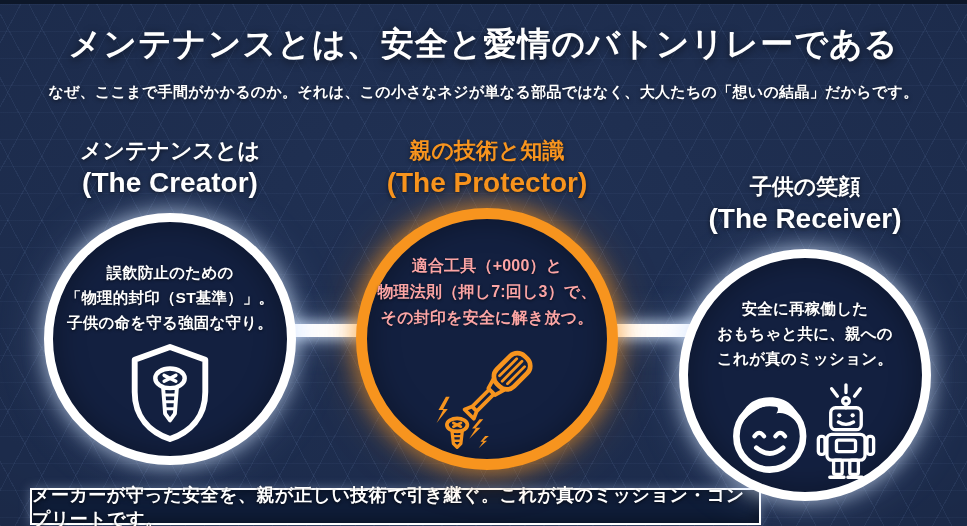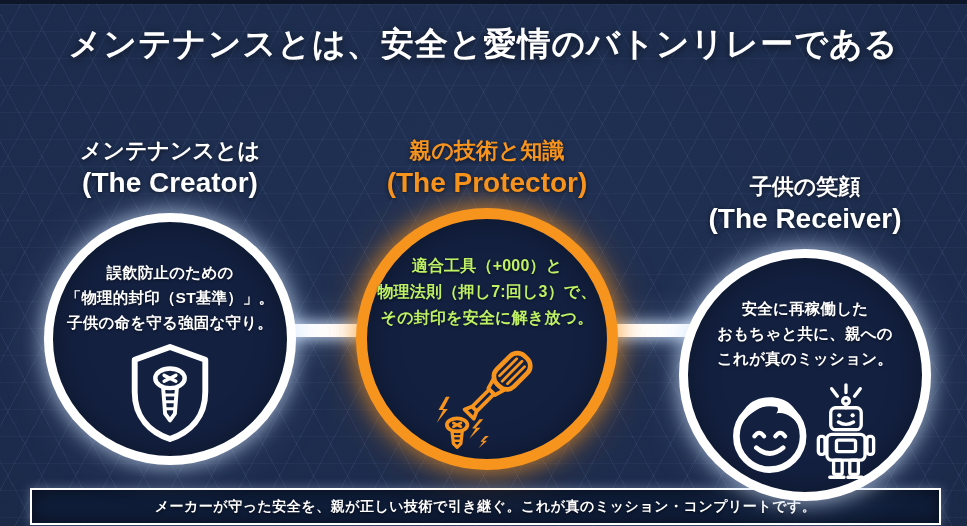--- a/index.html
+++ b/index.html
@@ -55,37 +55,38 @@
     width:262px;height:262px;margin-top:7px;
     border:11px solid #f7941e;
     box-shadow:0 0 20px 4px rgba(247,148,30,0.55), 0 0 50px rgba(247,148,30,0.28), inset 0 0 30px rgba(0,0,0,0.35);
     padding-top:34px;
   }
   .circle-body{
     font-size:15.5px;font-weight:700;line-height:1.62;
     white-space:pre-line;letter-spacing:0.2px;
     text-shadow:0 1px 3px rgba(0,0,0,0.6);
   }
-  .stage--orange .circle-body{color:#bef264;font-size:16px;}
+  .stage--orange .circle-body{color:#fca5a5;font-size:16px;}
   .circle-icon{margin-top:8px;}
   .footer-bar{
-    position:absolute;left:30px;top:484px;width:911px;height:37px;
+    position:absolute;left:30px;top:484px;width:731px;height:37px;
     box-sizing:border-box;border:2px solid #ffffff;background:#0f1d39;
     box-shadow:0 0 10px rgba(200,220,255,0.35), inset 0 0 18px rgba(0,0,0,0.5);
     display:flex;align-items:center;justify-content:center;
-    font-size:14px;font-weight:800;letter-spacing:0.5px;
+    font-size:18px;font-weight:800;letter-spacing:0.5px;
     text-shadow:0 1px 3px rgba(0,0,0,0.7);
   }
 </style>
 </head>
 <body>
 
 <div class="canvas">
 
   <div class="title">メンテナンスとは、安全と愛情のバトンリレーである</div>
+  <div class="subtitle">なぜ、ここまで手間がかかるのか。それは、この小さなネジが単なる部品ではなく、大人たちの「想いの結晶」だからです。</div>
 
   <div class="connector"></div>
 
   <div class="stage stage-1">
     <div class="stage-heading">メンテナンスとは</div>
     <div class="stage-subheading">(The Creator)</div>
     <div class="circle circle--white">
       <div class="circle-body">誤飲防止のための
 「物理的封印（ST基準）」。
 子供の命を守る強固な守り。</div>

